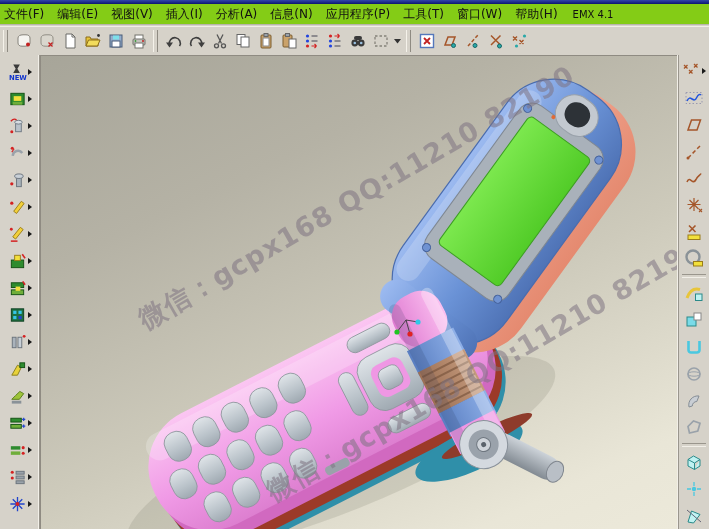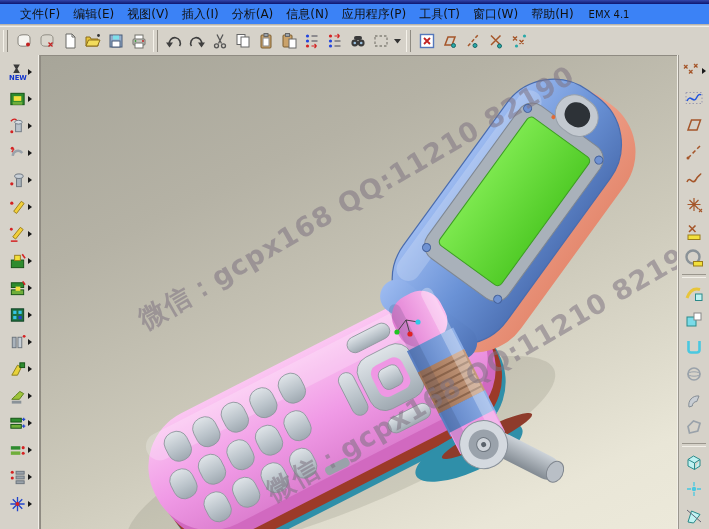--- a/index.html
+++ b/index.html
@@ -1,21 +1,21 @@
 <!DOCTYPE html>
 <html><head>
 <meta charset="utf-8">
 <style>
   html,body{margin:0;padding:0;}
   body{width:709px;height:529px;overflow:hidden;position:relative;
        font-family:"DejaVu Sans","Liberation Sans",sans-serif;background:#d6d2c9;font-size:12px;}
   .top-strip{position:absolute;left:0;top:0;width:709px;height:4px;
        background:linear-gradient(#3347ab,#0c1670);}
   .menubar{position:absolute;left:0;top:4px;width:709px;height:21px;display:flex;align-items:center;
-       padding-left:20px;box-sizing:border-box;background:#3b82f6;border-bottom:1px solid #b9b5ac;color:#111;}
+       padding-left:4px;box-sizing:border-box;background:#84cc16;border-bottom:1px solid #b9b5ac;color:#111;}
   .menubar .mi{margin-right:13px;white-space:nowrap;cursor:default;}
   .menubar .ver{margin-left:2px;font-size:10px;}
   .toolbar{position:absolute;left:0;top:26px;width:709px;height:29px;display:flex;align-items:center;
        background:#d6d2c9;border-bottom:1px solid #9a968d;box-shadow:inset 0 1px 0 #f2efe8;}
   .grip{width:3px;height:22px;margin:0 4px 0 3px;border-left:1px solid #f5f2ea;border-right:1px solid #8f8b82;}
   .tb{width:23px;height:23px;display:flex;align-items:center;justify-content:center;border-radius:1px;}
   .tb svg{display:block;}
   .dd{width:11px;height:23px;display:flex;align-items:center;justify-content:center;}
   .main{position:absolute;left:0;top:55px;width:709px;height:474px;display:flex;}
   .leftbar{width:40px;background:#d6d2c9;border-right:1px solid #9a968d;box-shadow:inset -1px 0 0 #f2efe8;

